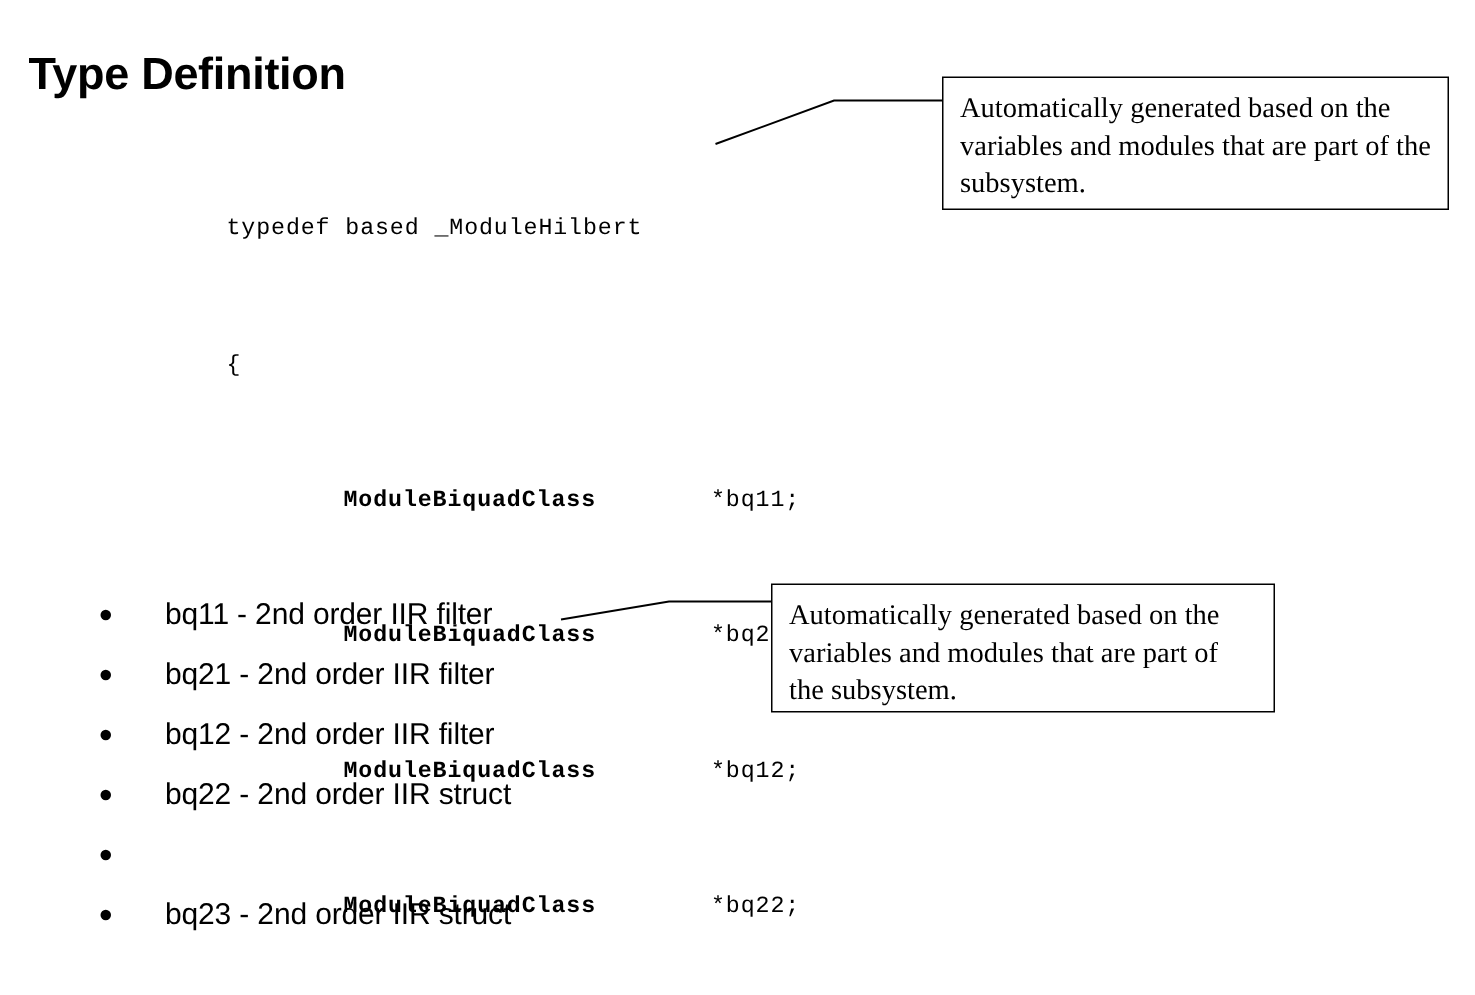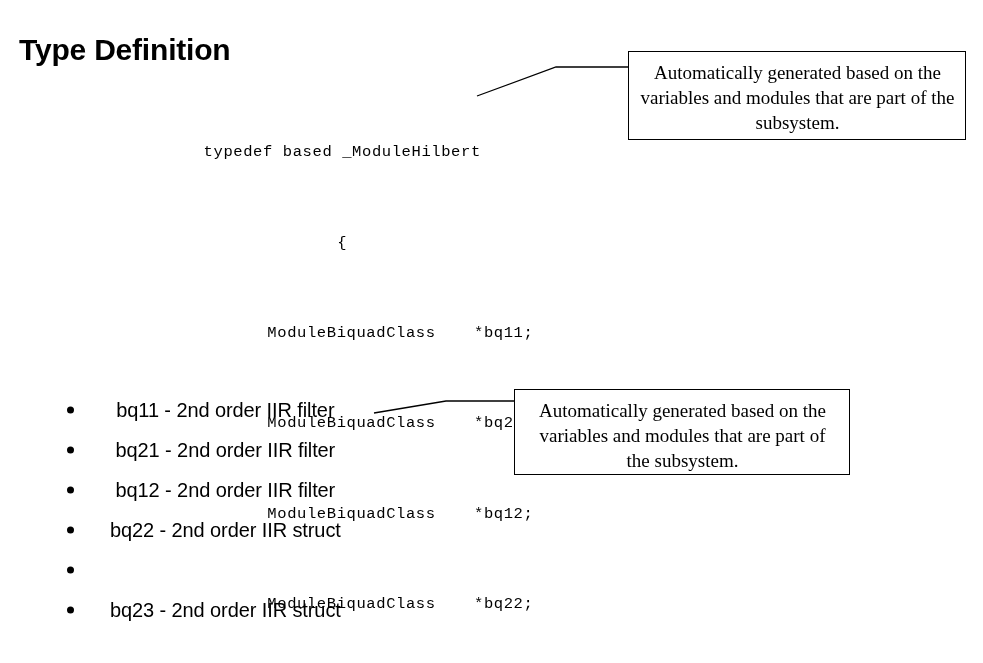--- a/index.html
+++ b/index.html
@@ -15,21 +15,20 @@
     overflow: hidden;
     font-family: "Liberation Sans", sans-serif;
     color: #000000;
   }
 
   .slide {
     position: absolute;
     inset: 0;
     width: 983px;
     height: 663px;
-    text-align: center;
   }
 
   
   .heading {
     position: absolute;
     font-family: "Liberation Sans", sans-serif;
     font-weight: bold;
     font-size: 30px;
     line-height: 34px;
     letter-spacing: -0.2px;
@@ -60,20 +59,21 @@
   .code-line {
     white-space: pre;
     height: 22.6px;
   }
   .code-line .indent {
     display: inline-block;
   }
   .code-line .member-type {
     display: inline-block;
     width: 245px;
+    font-weight: bold;
   }
 
   
   .bullet-list {
     position: absolute;
     left: 60px;
     top: 390px;
     margin: 0;
     padding: 0;
     list-style: none;

